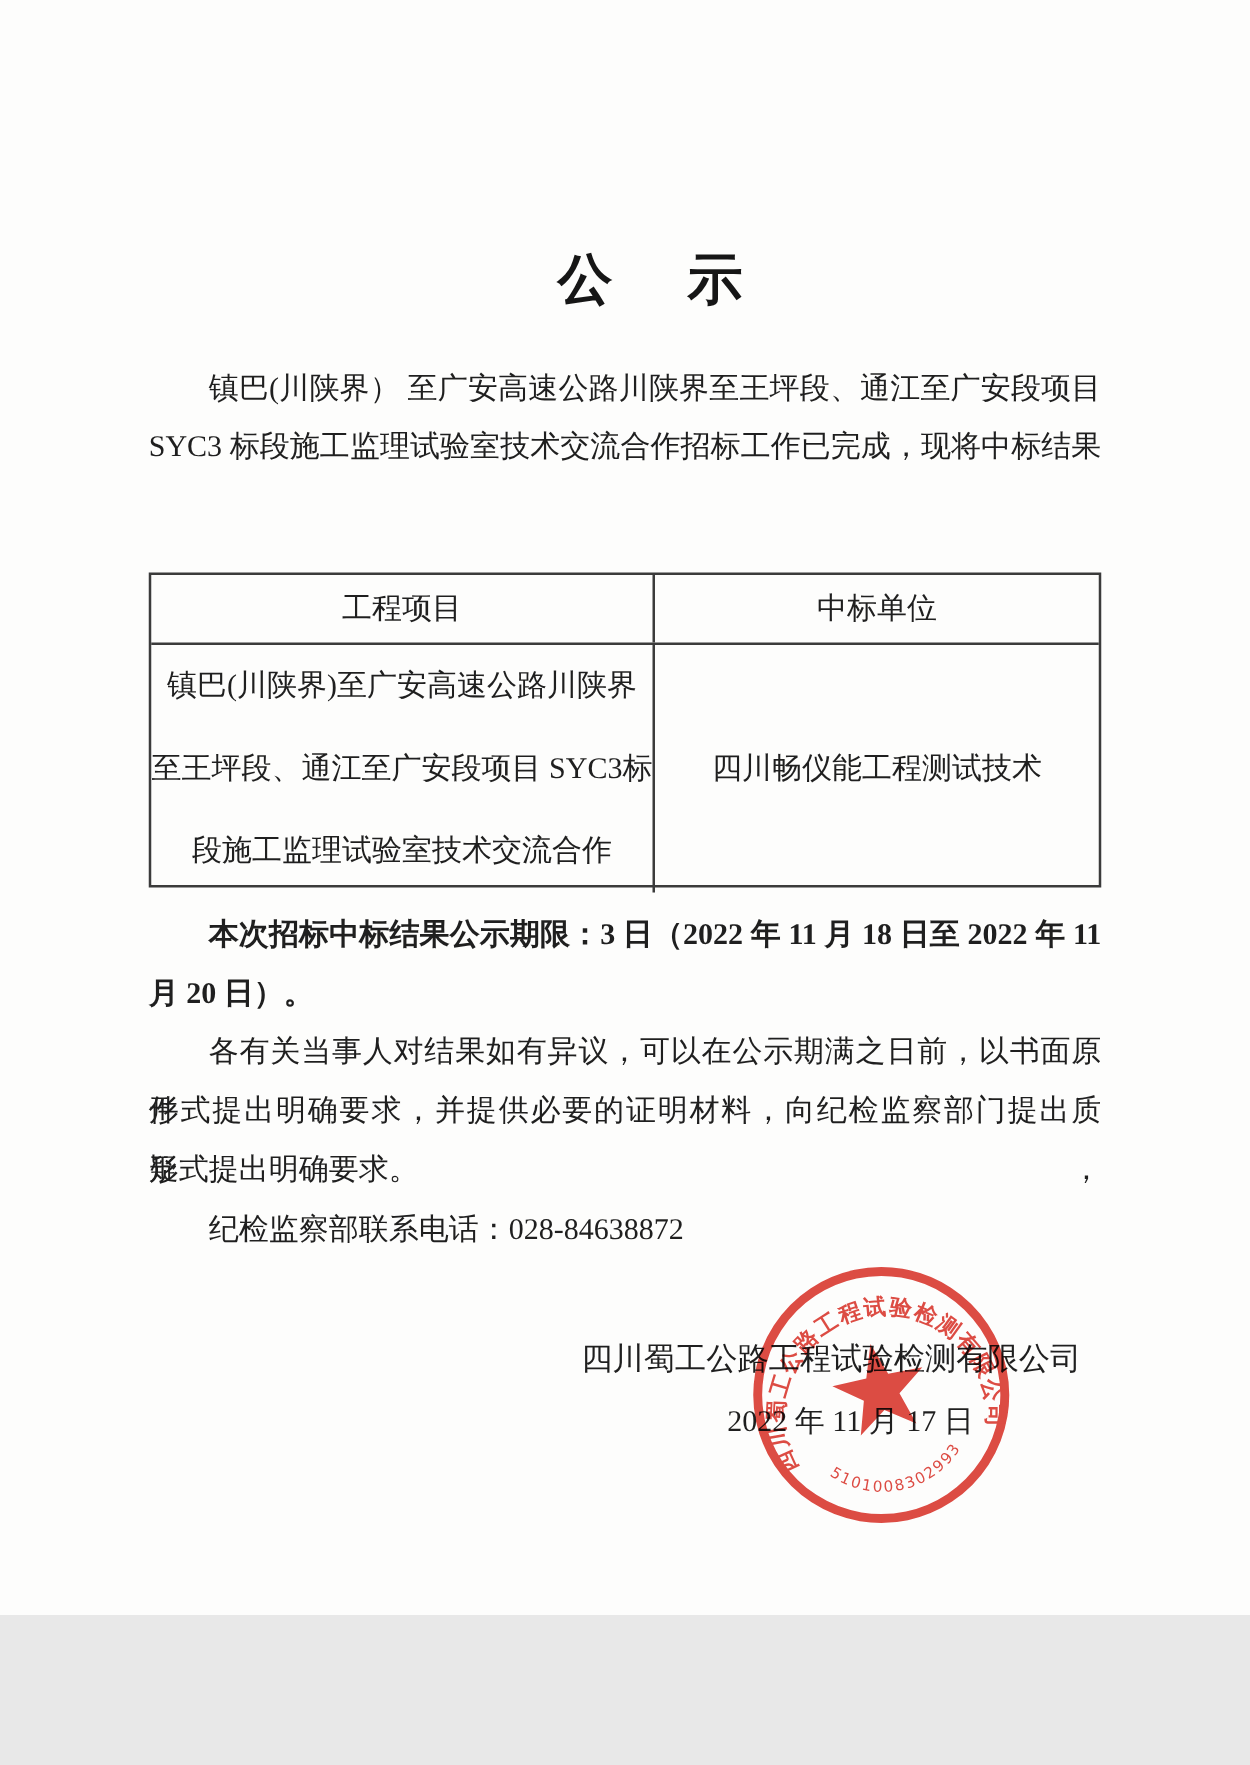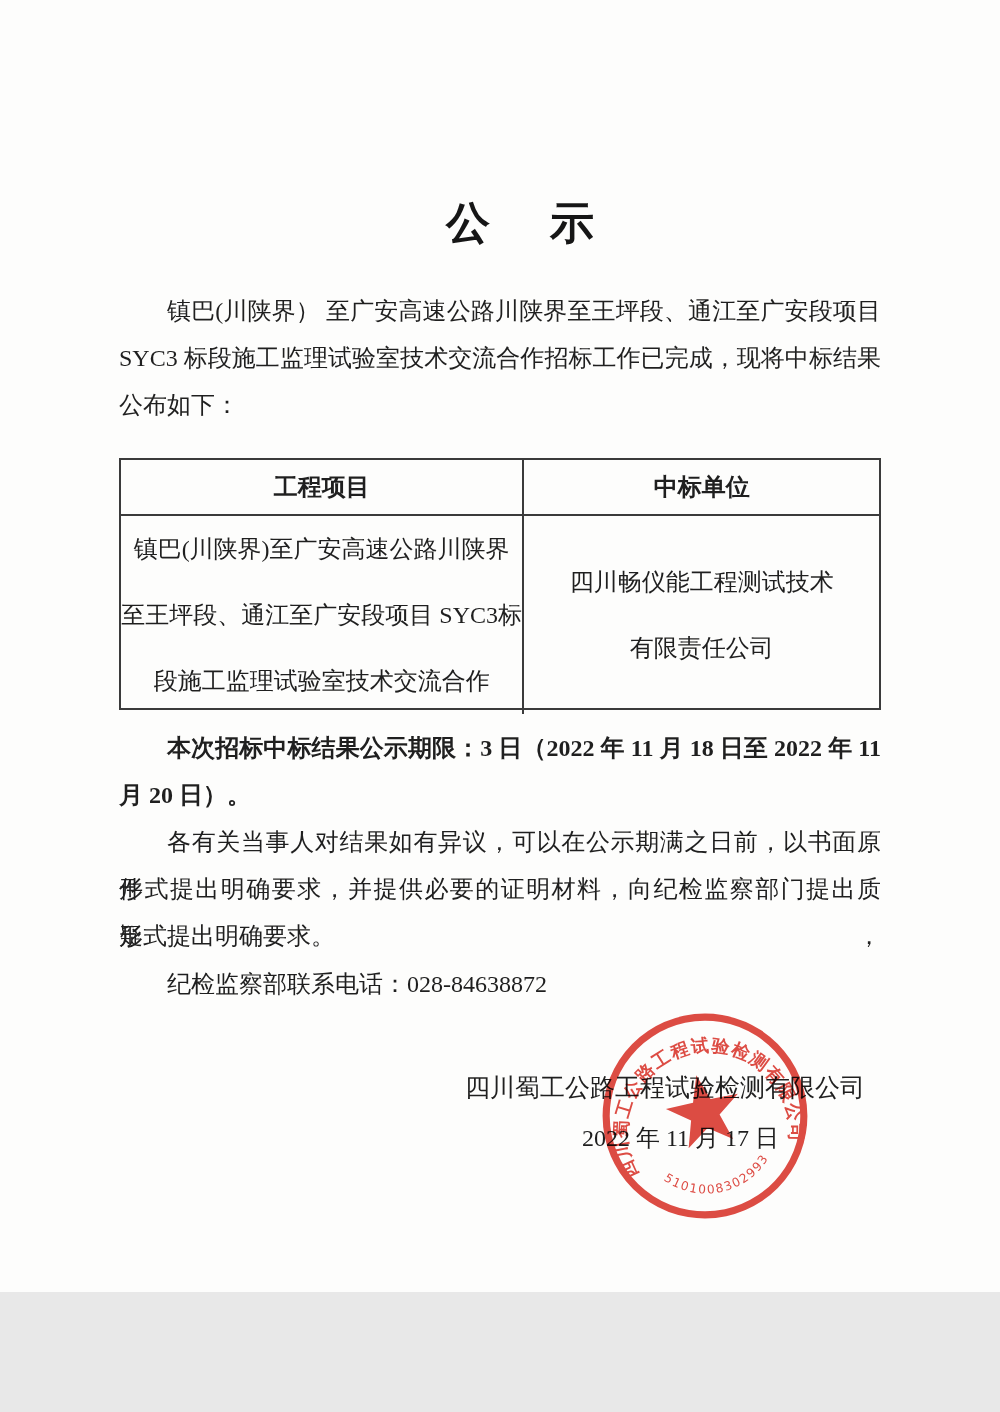--- a/index.html
+++ b/index.html
@@ -44,21 +44,20 @@
   
   .bid-table {
     position:absolute; top:458px; left:0; right:0; height:252px;
     border:2px solid #3b3b3b;
     box-sizing:border-box;
     display:flex; flex-direction:column;
   }
   .t-head {
     display:flex; height:54px; flex:0 0 54px;
     border-bottom:2px solid #3b3b3b;
-    font-weight:bold;
   }
   .t-body { display:flex; flex:1; }
   .col-a { width:53.2%; border-right:2px solid #3b3b3b; box-sizing:border-box; }
   .col-b { flex:1; }
   .cell {
     display:flex; flex-direction:column;
     align-items:center; justify-content:center;
     font-size:24px;
   }
   .cell .tline { line-height:66px; height:66px; white-space:nowrap; text-align:center; }
@@ -101,41 +100,39 @@
 
 <div class="page">
 
   <div class="content">
 
     <h1 class="title">公　示</h1>
 
     <div class="para p-intro">
       <div class="line jfull indent">镇巴(川陕界） 至广安高速公路川陕界至王坪段、通江至广安段项目</div>
       <div class="line jfull">SYC3 标段施工监理试验室技术交流合作招标工作已完成，现将中标结果</div>
-      <div class="line">公布如下：</div>
     </div>
 
     <div class="bid-table">
       <div class="t-head">
         <div class="cell col-a">
           <div class="tline">工程项目</div>
         </div>
         <div class="cell col-b">
           <div class="tline">中标单位</div>
         </div>
       </div>
       <div class="t-body">
         <div class="cell col-a">
           <div class="tline">镇巴(川陕界)至广安高速公路川陕界</div>
           <div class="tline">至王坪段、通江至广安段项目 SYC3标</div>
           <div class="tline">段施工监理试验室技术交流合作</div>
         </div>
         <div class="cell col-b">
           <div class="tline">四川畅仪能工程测试技术</div>
-          <div class="tline">有限责任公司</div>
         </div>
       </div>
     </div>
 
     <div class="para p-period">
       <div class="line jfull indent">本次招标中标结果公示期限：3 日（2022 年 11 月 18 日至 2022 年 11</div>
       <div class="line">月 20 日）。</div>
     </div>
 
     <div class="para p-objection">

